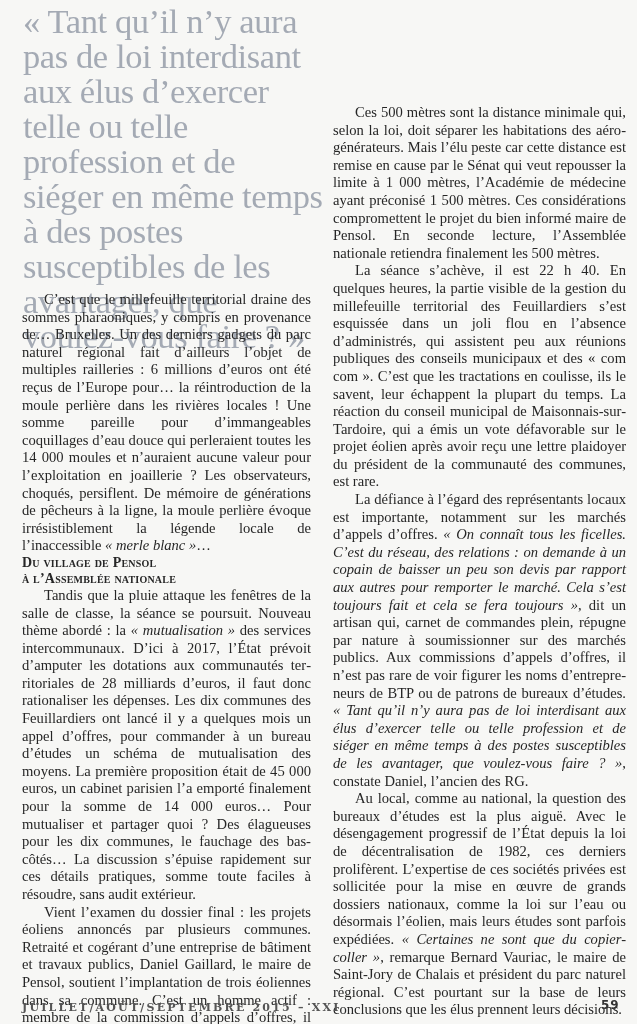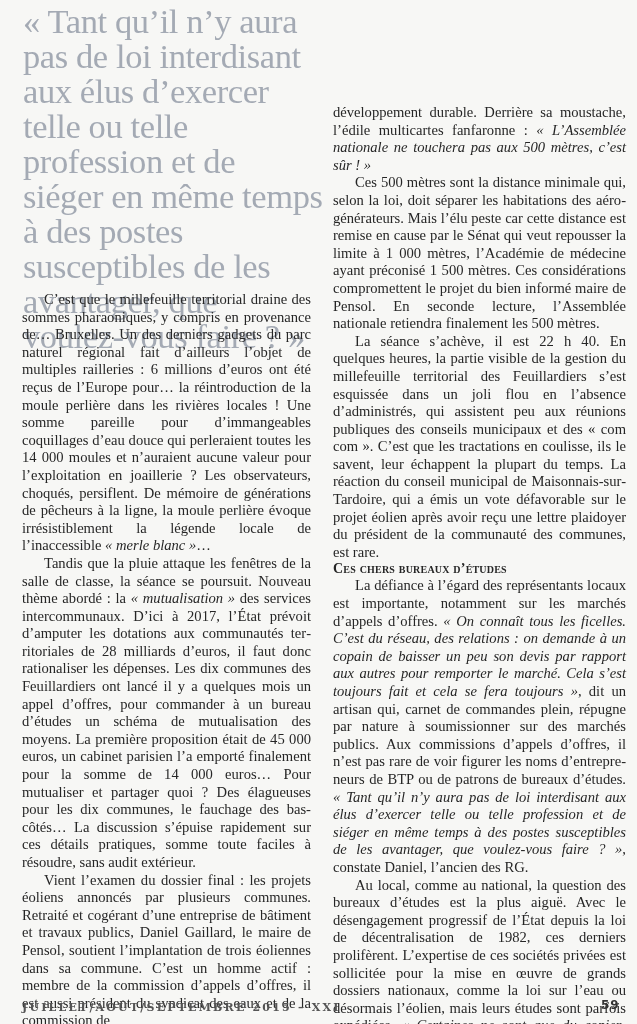--- a/index.html
+++ b/index.html
@@ -54,27 +54,29 @@
     color: #333;
   }
 </style>
 </head>
 <body>
 
 <p class="pullquote">« Tant qu’il n’y aura pas de loi interdisant aux élus d’exercer telle ou telle profession et de siéger en même temps à des postes susceptibles de les avantager, que voulez-vous faire ? »</p>
 
 <div class="col col-left">
   <p>C’est que le millefeuille territorial draine des sommes pharaoniques, y compris en provenance de… Bruxelles. Un des derniers gadgets du parc naturel régional fait d’ailleurs l’objet de multiples railleries : 6 millions d’euros ont été reçus de l’Europe pour… la réintroduction de la moule per­lière dans les rivières locales ! Une somme pareille pour d’immangeables coquillages d’eau douce qui perleraient toutes les 14 000 moules et n’auraient aucune valeur pour l’exploitation en joaillerie ? Les observateurs, choqués, persiflent. De mémoire de générations de pêcheurs à la ligne, la moule perlière évoque irrésistiblement la légende locale de l’inaccessible <em>« merle blanc »</em>…</p>
+  <p class="subhead">
+    <span>Du village de Pensol</span><br>
+    <span>à l’Assemblée nationale</span>
+  </p>
   <p>Tandis que la pluie attaque les fenêtres de la salle de classe, la séance se poursuit. Nouveau thème abordé : la <em>« mutualisation »</em> des services intercommunaux. D’ici à 2017, l’État prévoit d’amputer les dotations aux communautés ter­ritoriales de 28 milliards d’euros, il faut donc rationaliser les dépenses. Les dix communes des Feuillardiers ont lancé il y a quelques mois un appel d’offres, pour commander à un bureau d’études un schéma de mutualisation des moyens. La première proposition était de 45 000 euros, un cabinet parisien l’a emporté finalement pour la somme de 14 000 euros… Pour mutualiser et parta­ger quoi ? Des élagueuses pour les dix communes, le fauchage des bas-côtés… La discussion s’épuise rapidement sur ces détails pratiques, somme toute faciles à résoudre, sans audit extérieur.</p>
   <p>Vient l’examen du dossier final : les pro­jets éoliens annoncés par plusieurs communes. Retraité et cogérant d’une entreprise de bâtiment et travaux publics, Daniel Gaillard, le maire de Pensol, soutient l’implantation de trois éoliennes dans sa commune. C’est un homme actif : membre de la commission d’appels d’offres, il est aussi pré­sident du syndicat des eaux et de la commission de</p>
 </div>
 
 <div class="col col-right">
-  <p class="noindent">développement durable. Derrière sa moustache, l’édile multicartes fanfaronne : <em>« L’Assemblée natio­nale ne touchera pas aux 500 mètres, c’est sûr ! »</em></p>
   <p>Ces 500 mètres sont la distance minimale qui, selon la loi, doit séparer les habitations des aéro­générateurs. Mais l’élu peste car cette distance est remise en cause par le Sénat qui veut repousser la limite à 1 000 mètres, l’Académie de médecine ayant préconisé 1 500 mètres. Ces considérations compromettent le projet du bien informé maire de Pensol. En seconde lecture, l’Assemblée nationale retiendra finalement les 500 mètres.</p>
   <p>La séance s’achève, il est 22 h 40. En quelques heures, la partie visible de la gestion du millefeuille territorial des Feuillardiers s’est esquissée dans un joli flou en l’absence d’administrés, qui assistent peu aux réunions publiques des conseils municipaux et des « com com ». C’est que les tractations en coulisse, ils le savent, leur échappent la plupart du temps. La réaction du conseil municipal de Maisonnais-sur-Tardoire, qui a émis un vote défavorable sur le projet éolien après avoir reçu une lettre plaidoyer du pré­sident de la communauté des communes, est rare.</p>
-  <p class="subhead">Ces chers bureaux d’études</p>
   <p>La défiance à l’égard des représentants locaux est importante, notamment sur les marchés d’appels d’offres. <em>« On connaît tous les ficelles. C’est du réseau, des relations : on demande à un copain de baisser un peu son devis par rapport aux autres pour rempor­ter le marché. Cela s’est toujours fait et cela se fera toujours »</em>, dit un artisan qui, carnet de commandes plein, répugne par nature à soumissionner sur des marchés publics. Aux commissions d’appels d’offres, il n’est pas rare de voir figurer les noms d’entrepre­neurs de BTP ou de patrons de bureaux d’études. <em>« Tant qu’il n’y aura pas de loi interdisant aux élus d’exercer telle ou telle profession et de siéger en même temps à des postes susceptibles de les avantager, que voulez-vous faire ? »</em>, constate Daniel, l’ancien des RG.</p>
   <p>Au local, comme au national, la question des bureaux d’études est la plus aiguë. Avec le désenga­gement progressif de l’État depuis la loi de décen­tralisation de 1982, ces derniers prolifèrent. L’ex­pertise de ces sociétés privées est sollicitée pour la mise en œuvre de grands dossiers nationaux, comme la loi sur l’eau ou désormais l’éolien, mais leurs études sont parfois expédiées. <em>« Certaines ne sont que du copier-coller »</em>, remarque Bernard Vauriac, le maire de Saint-Jory de Chalais et pré­sident du parc naturel régional. C’est pourtant sur la base de leurs conclusions que les élus prennent leurs décisions.</p>
 </div>
 
 <div class="footer-left">JUILLET/AOÛT/SEPTEMBRE 2015 – XXI</div>
 <div class="footer-right">59</div>
 
 </body></html>

